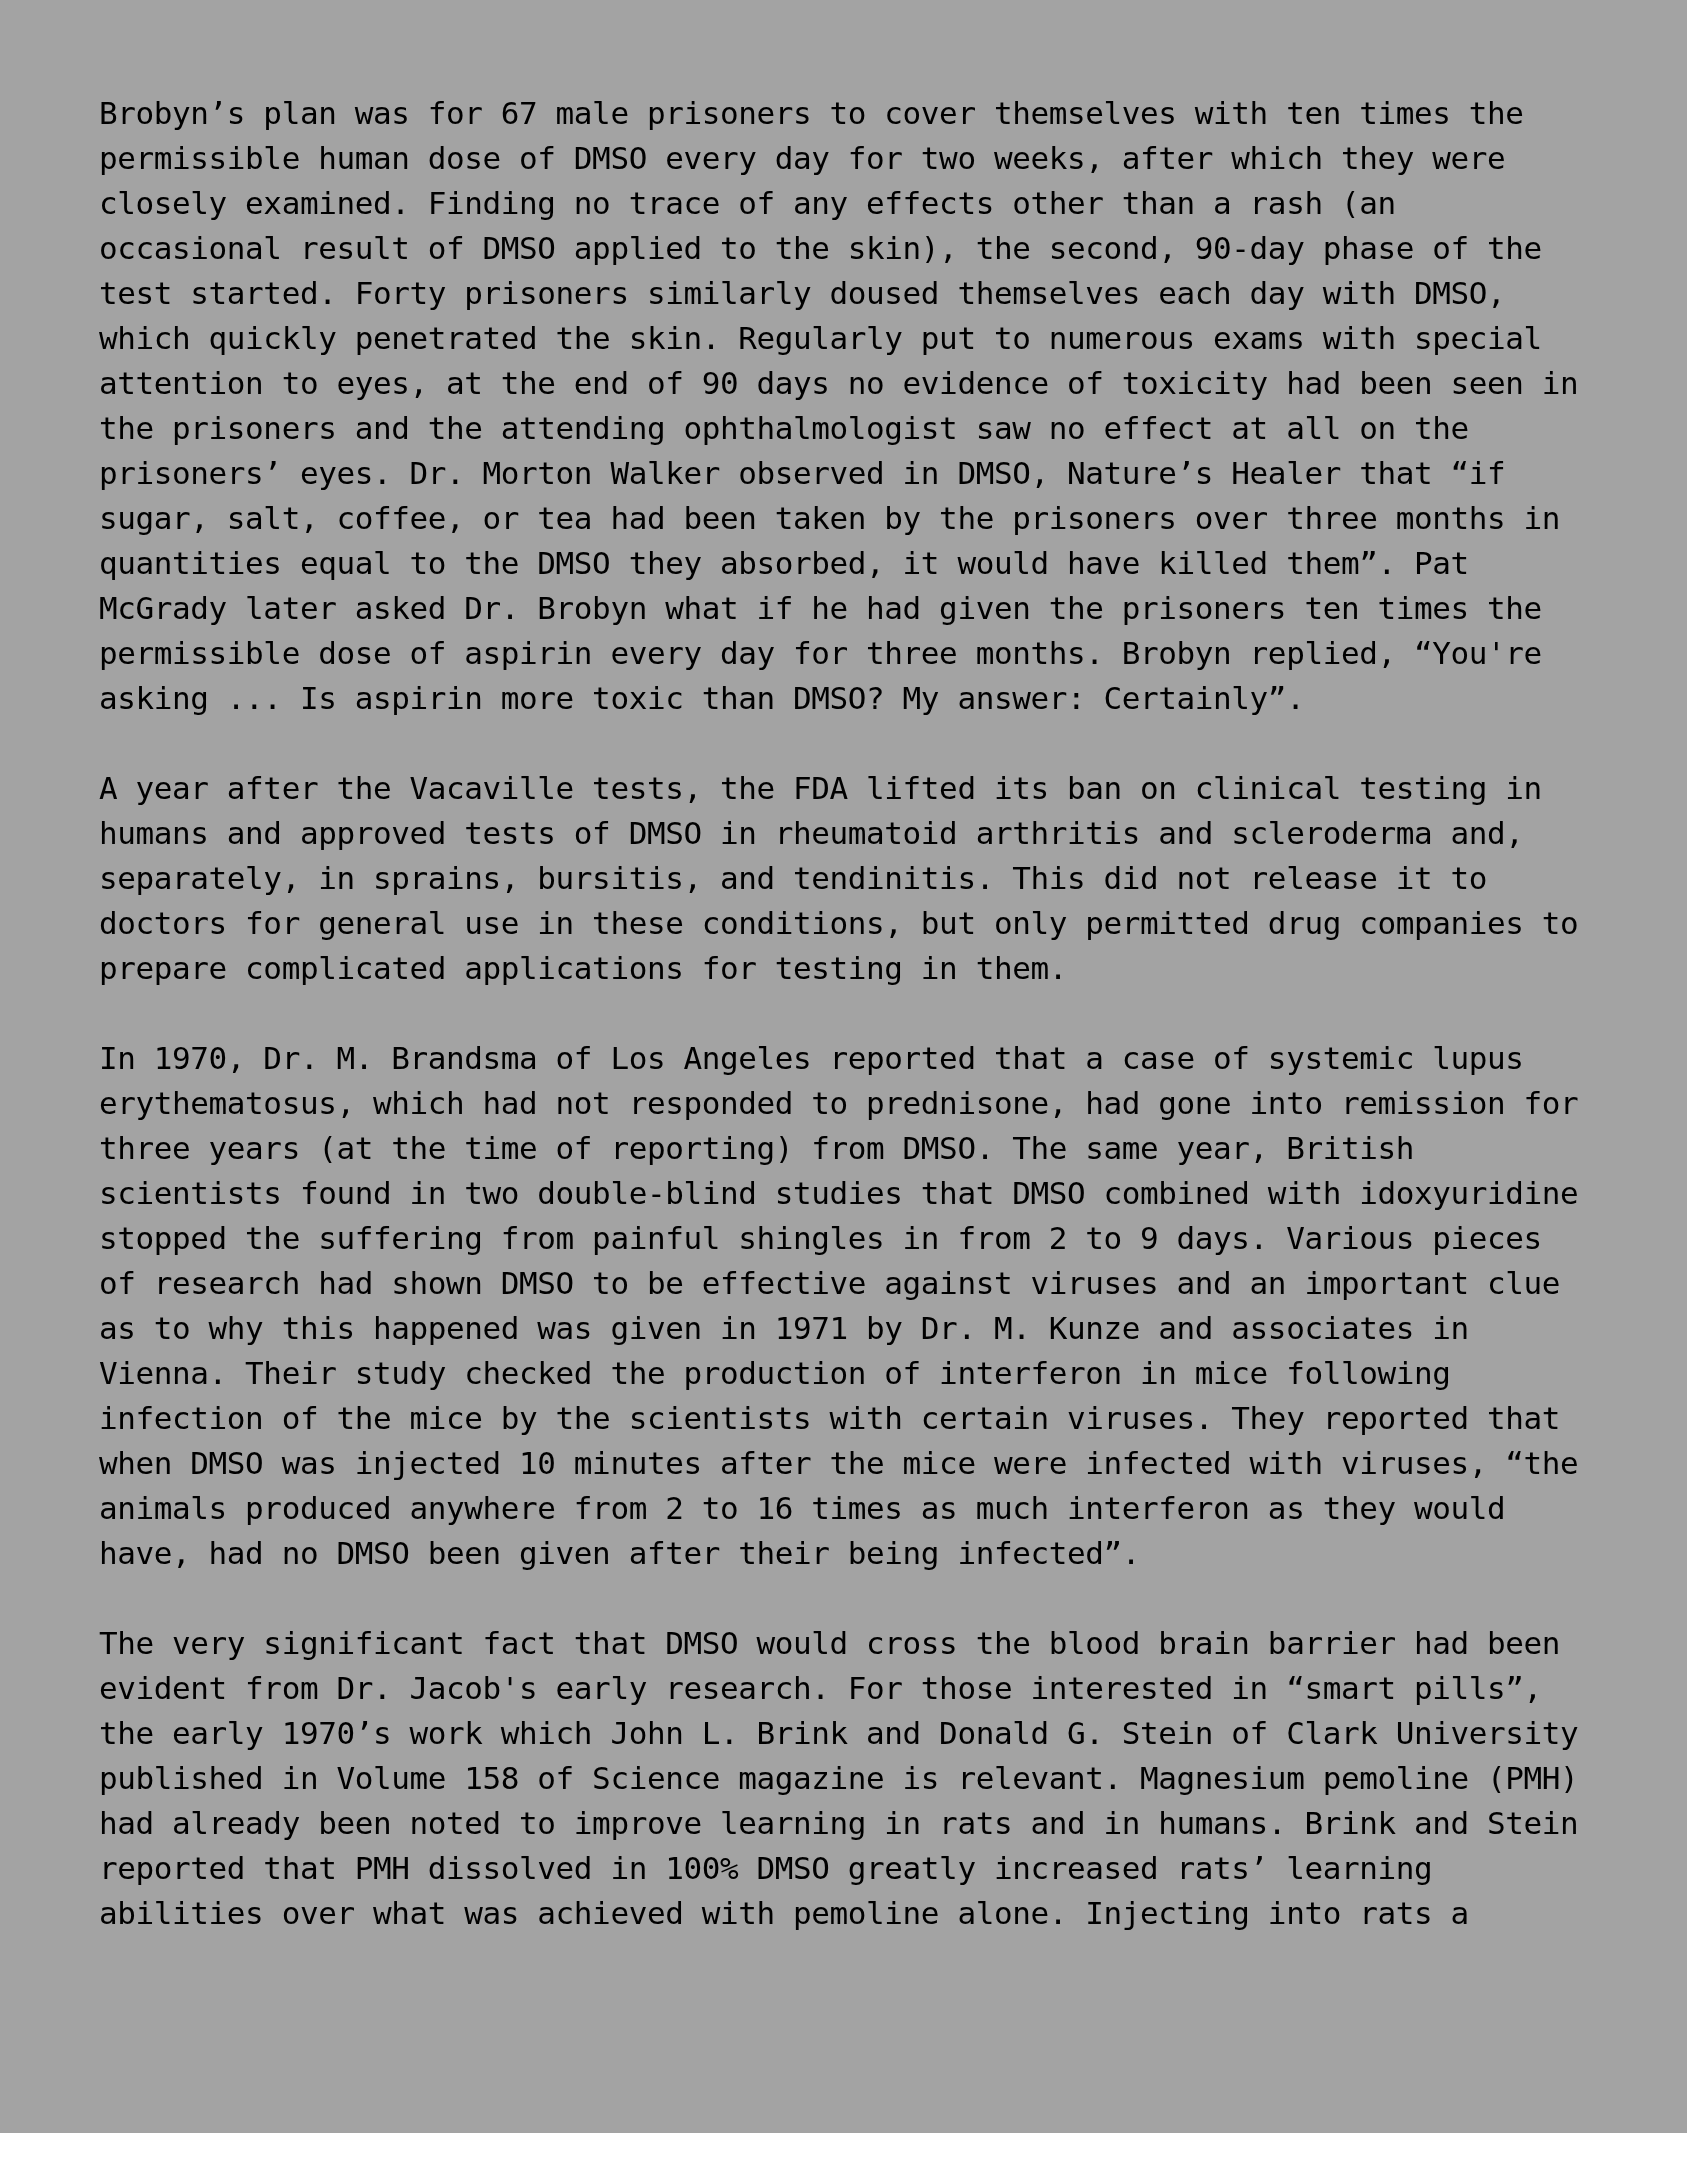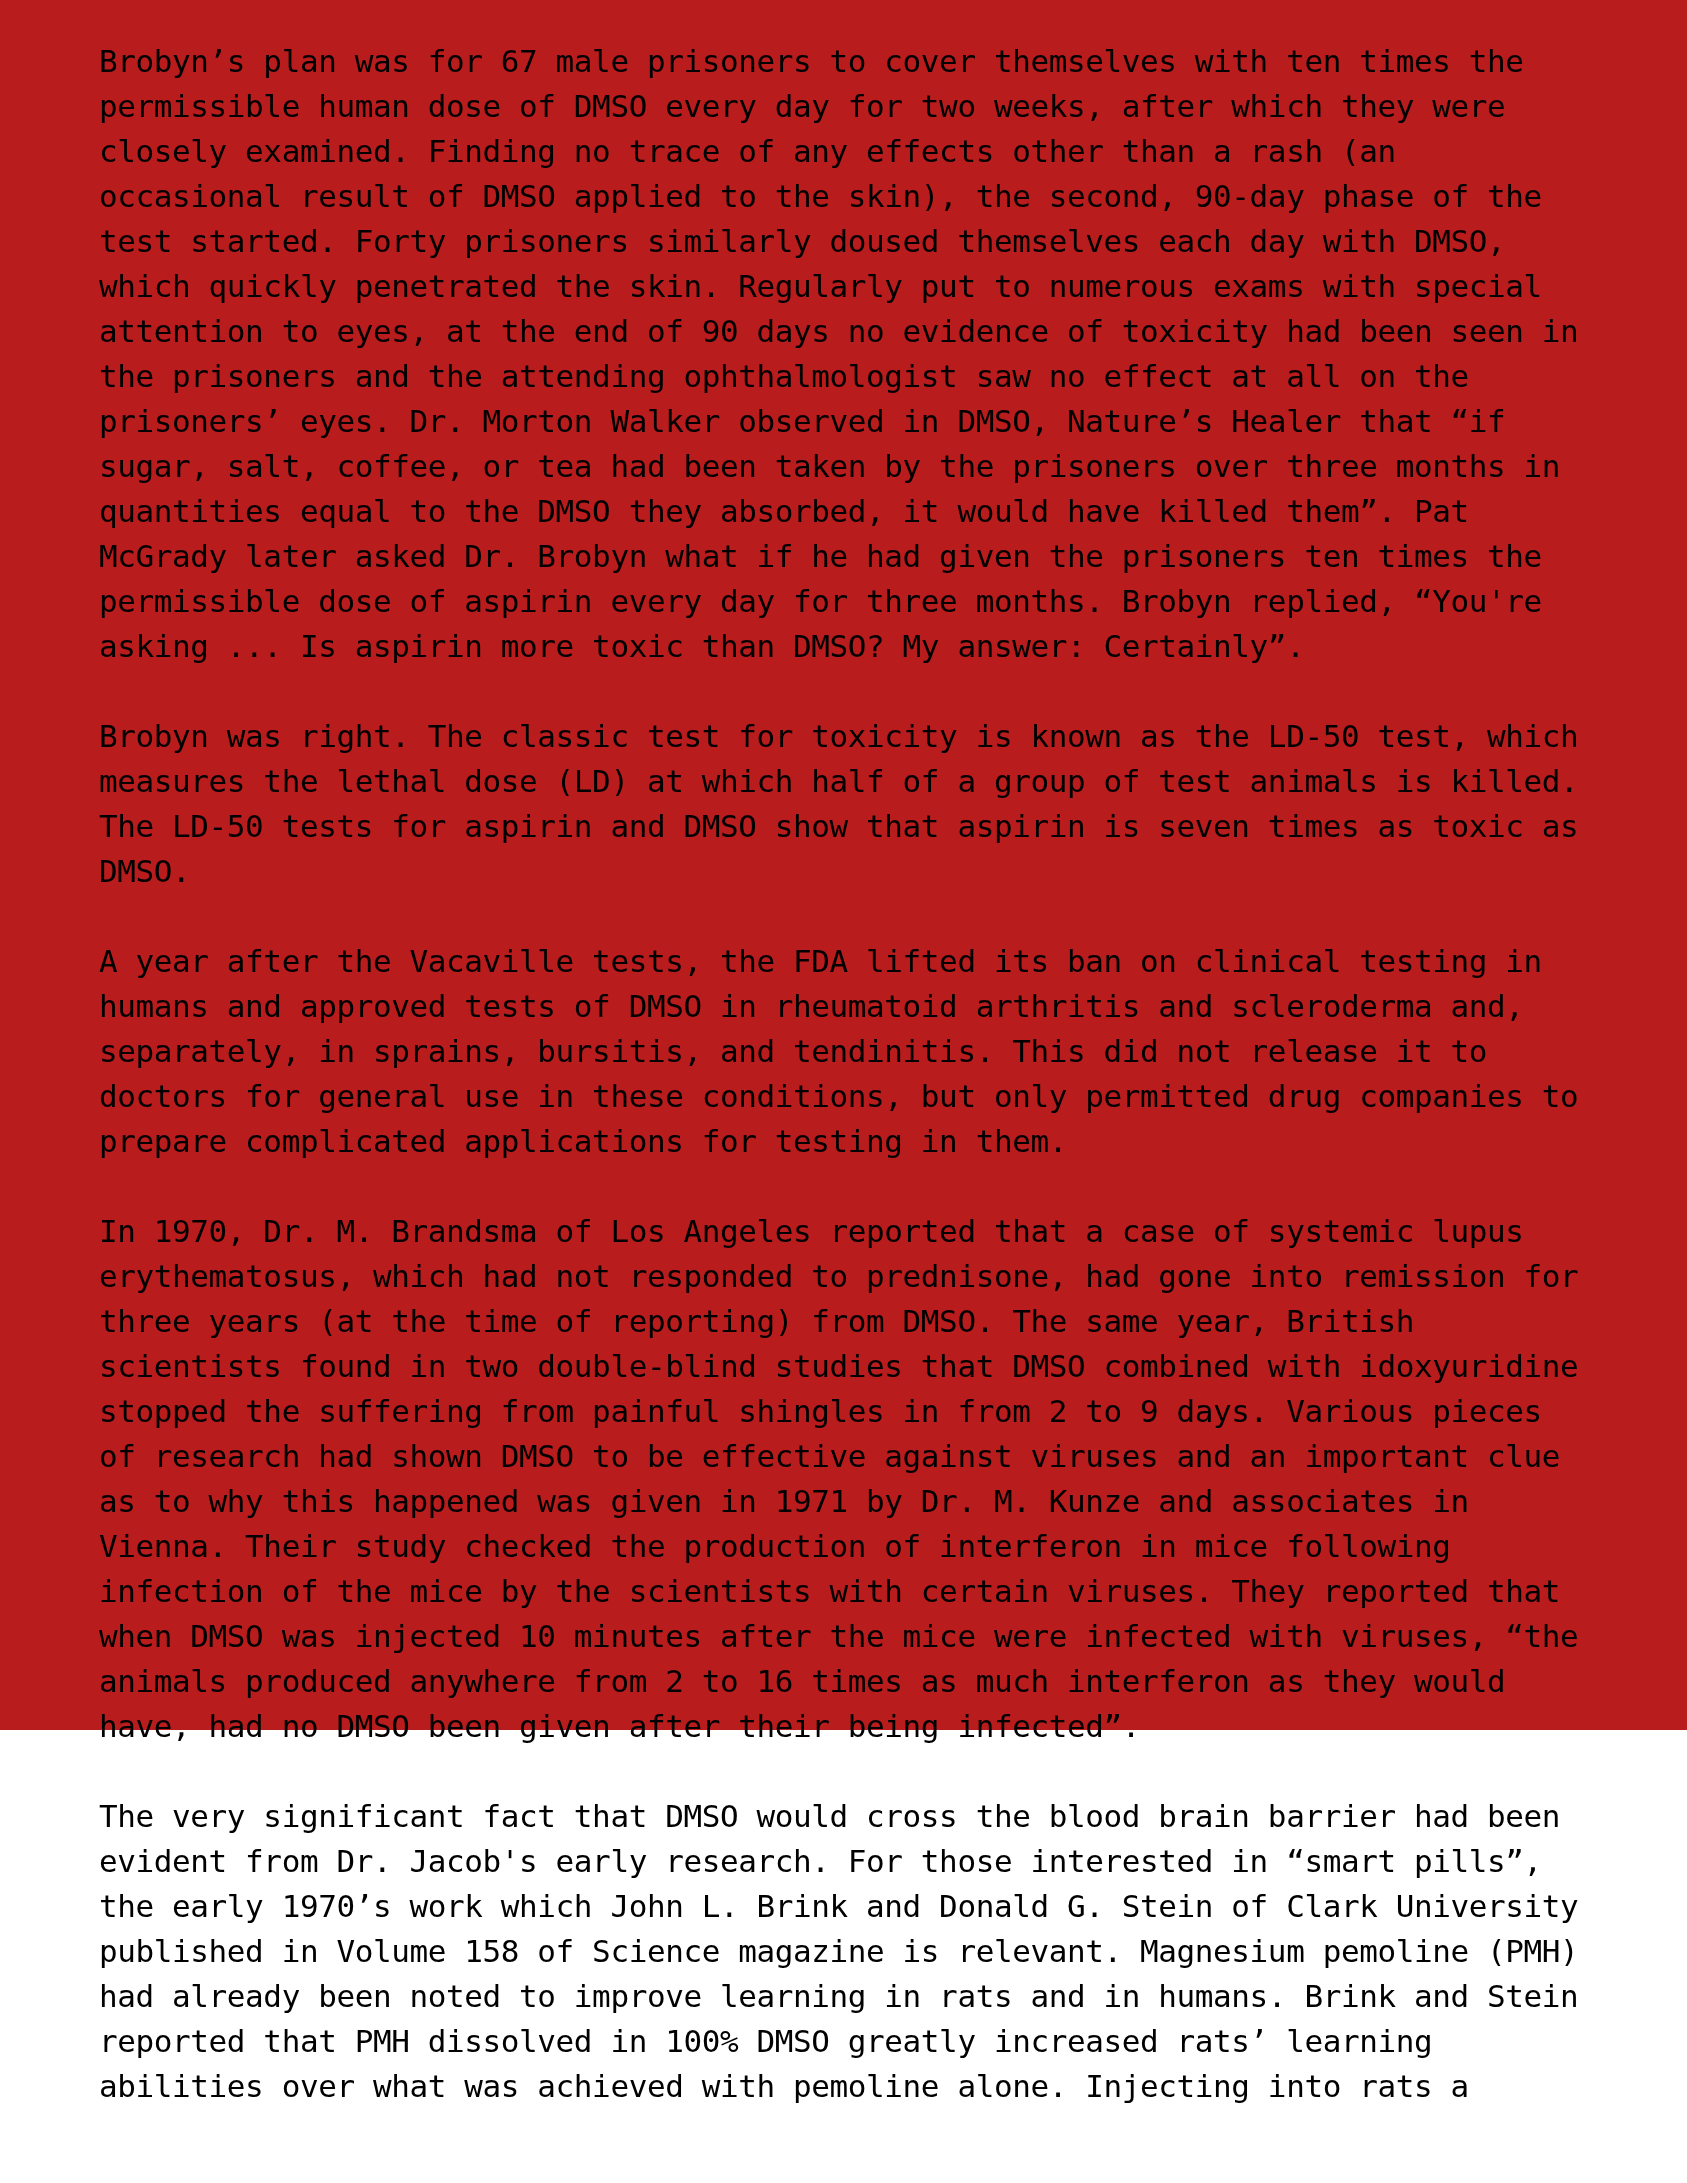--- a/index.html
+++ b/index.html
@@ -9,23 +9,23 @@
   }
   body {
     width: 1687px;
     height: 2183px;
     overflow: hidden;
     box-sizing: border-box;
   }
   .page {
     box-sizing: border-box;
     width: 1687px;
-    height: 1730px;
-    padding: 39px 62px 0 99px;
-    background: #b91c1c;
+    height: 2133px;
+    padding: 91px 62px 0 99px;
+    background: #a3a3a3;
   }
   .page p {
     margin: 0 0 45px 0;
     font-family: "DejaVu Sans Mono", "Liberation Mono", monospace;
     font-size: 31px;
     line-height: 45px;
     font-weight: 400;
     color: #000000;
     white-space: pre;
     letter-spacing: -0.4px;
@@ -42,24 +42,20 @@
 test started. Forty prisoners similarly doused themselves each day with DMSO,
 which quickly penetrated the skin. Regularly put to numerous exams with special
 attention to eyes, at the end of 90 days no evidence of toxicity had been seen in
 the prisoners and the attending ophthalmologist saw no effect at all on the
 prisoners’ eyes. Dr. Morton Walker observed in DMSO, Nature’s Healer that “if
 sugar, salt, coffee, or tea had been taken by the prisoners over three months in
 quantities equal to the DMSO they absorbed, it would have killed them”. Pat
 McGrady later asked Dr. Brobyn what if he had given the prisoners ten times the
 permissible dose of aspirin every day for three months. Brobyn replied, “You're
 asking ... Is aspirin more toxic than DMSO? My answer: Certainly”.</p>
-  <p>Brobyn was right. The classic test for toxicity is known as the LD-50 test, which
-measures the lethal dose (LD) at which half of a group of test animals is killed.
-The LD-50 tests for aspirin and DMSO show that aspirin is seven times as toxic as
-DMSO.</p>
   <p>A year after the Vacaville tests, the FDA lifted its ban on clinical testing in
 humans and approved tests of DMSO in rheumatoid arthritis and scleroderma and,
 separately, in sprains, bursitis, and tendinitis. This did not release it to
 doctors for general use in these conditions, but only permitted drug companies to
 prepare complicated applications for testing in them.</p>
   <p>In 1970, Dr. M. Brandsma of Los Angeles reported that a case of systemic lupus
 erythematosus, which had not responded to prednisone, had gone into remission for
 three years (at the time of reporting) from DMSO. The same year, British
 scientists found in two double-blind studies that DMSO combined with idoxyuridine
 stopped the suffering from painful shingles in from 2 to 9 days. Various pieces

